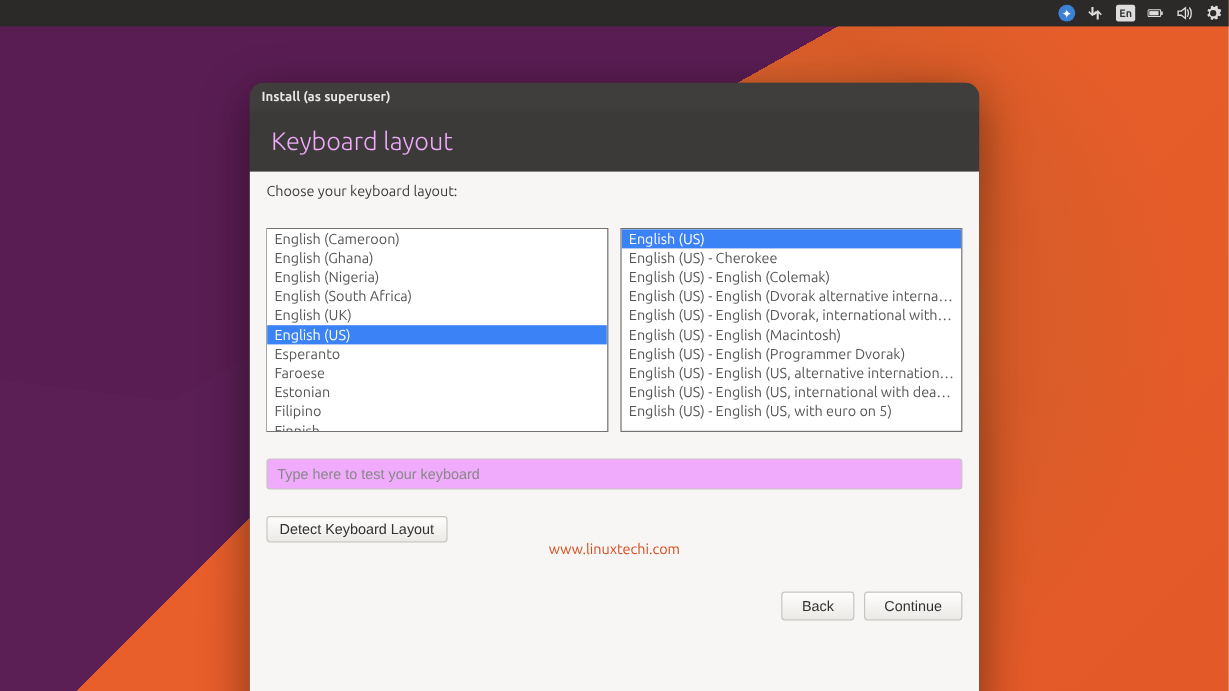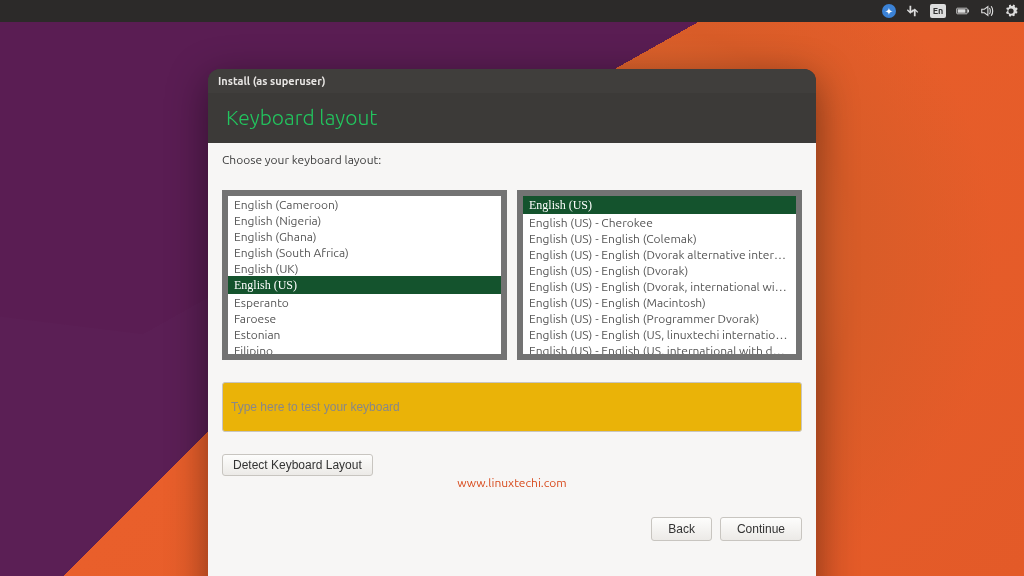--- a/index.html
+++ b/index.html
@@ -53,54 +53,54 @@
     overflow: hidden;
   }
   .titlebar {
     height: 24px; background: #403e3c;
     color: #e8e6e4; font-size: 11px; font-weight: 600;
     display:flex; align-items:center; padding: 0 10px;
     border-radius: 6px 6px 0 0;
   }
   .headerpane {
     padding: 12px 0 14px 18px;
-    color: #22c55e;
+    color: #f0abfc;
   }
   .headerpane h1 { font-weight: 300; font-size: 21px; }
   .content {
     flex: 1;
     background: #f7f6f5;
     padding: 10px 14px 8px 14px;
     color: #3b3b3b;
     font-size: 11.5px;
     display:flex; flex-direction:column;
     gap: 22px;
   }
   .choose-label { font-size: 12px; margin-bottom: 2px; }
   .lists { display:flex; gap: 10px; }
   .listbox {
     flex: 1; height: 170px; overflow-y: auto;
-    border: 6px solid #737373;
+    border: 1px solid #737373;
     background: #fff;
     font-size: 12px;
   }
   .listbox::-webkit-scrollbar { width: 10px; }
   .listbox::-webkit-scrollbar-thumb { background:#bdbbb7; border-radius:5px; }
   .listbox .item {
     padding: 1.5px 6px; cursor: pointer;
     white-space: nowrap; overflow: hidden; text-overflow: ellipsis;
     color: #555;
   }
   .listbox .item.selected {
-    background: #14532d; color: #fff; font-family: Liberation Serif, serif;
+    background: #3b82f6; color: #fff;
   }
   .testinput {
-    width: 100%; padding: 17px 8px;
+    width: 100%; padding: 5px 8px;
     border: 1px solid #c8c5c0; border-radius: 3px;
-    font-size: 12px; color:#333; background:#eab308;
+    font-size: 12px; color:#333; background:#f0abfc;
   }
   .testinput::placeholder { color:#888; }
   .detect-btn {
     align-self: flex-start;
     padding: 3px 10px; font-size: 12px;
     border: 1px solid #c8c5c0; border-radius: 3px;
     background: linear-gradient(#fdfdfc,#eceae7);
     cursor: pointer; color:#333;text-align:center;
   }
   .watermark {
@@ -163,41 +163,40 @@
   </div>
   <div class="headerpane">
     <h1>Keyboard layout</h1>
   </div>
   <div class="content">
     <div class="choose-label">Choose your keyboard layout:</div>
 
     <div class="lists">
       <div class="listbox" id="left-list">
           <div class="item">English (Cameroon)</div>
+          <div class="item">English (Ghana)</div>
           <div class="item">English (Nigeria)</div>
-          <div class="item">English (Ghana)</div>
           <div class="item">English (South Africa)</div>
           <div class="item">English (UK)</div>
           <div class="item selected">English (US)</div>
           <div class="item">Esperanto</div>
           <div class="item">Faroese</div>
           <div class="item">Estonian</div>
           <div class="item">Filipino</div>
           <div class="item">Finnish</div>
         </div>
       <div class="listbox" id="right-list">
           <div class="item selected">English (US)</div>
           <div class="item">English (US) - Cherokee</div>
           <div class="item">English (US) - English (Colemak)</div>
           <div class="item">English (US) - English (Dvorak alternative international no dead keys)</div>
-          <div class="item">English (US) - English (Dvorak)</div>
           <div class="item">English (US) - English (Dvorak, international with dead keys)</div>
           <div class="item">English (US) - English (Macintosh)</div>
           <div class="item">English (US) - English (Programmer Dvorak)</div>
-          <div class="item">English (US) - English (US, linuxtechi international)</div>
+          <div class="item">English (US) - English (US, alternative international)</div>
           <div class="item">English (US) - English (US, international with dead keys)</div>
           <div class="item">English (US) - English (US, with euro on 5)</div>
         </div>
     </div>
 
     <input class="testinput" type="text" placeholder="Type here to test your keyboard" style="">
 
     <button class="detect-btn">Detect Keyboard Layout</button>
 
     <div class="watermark">www.linuxtechi.com</div>

